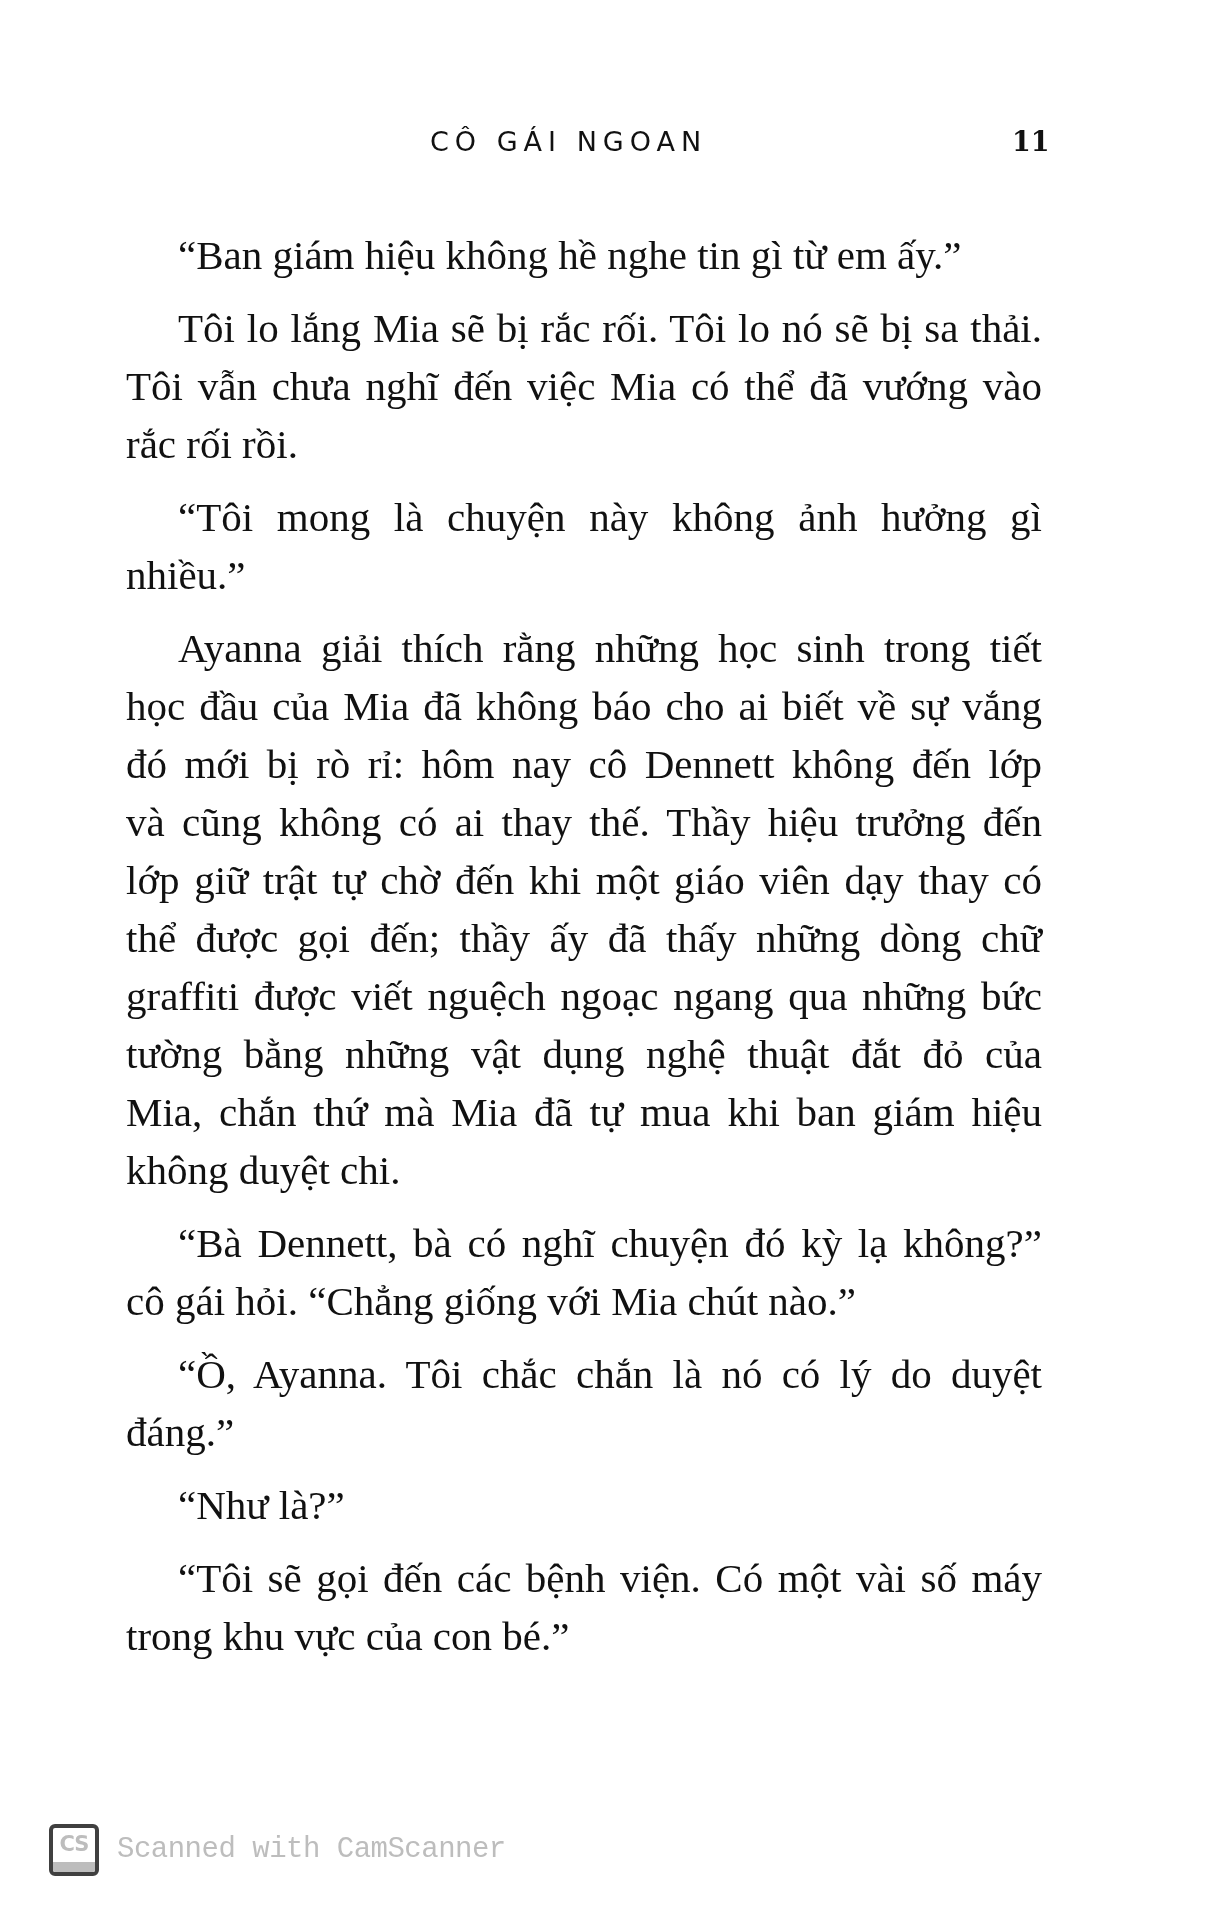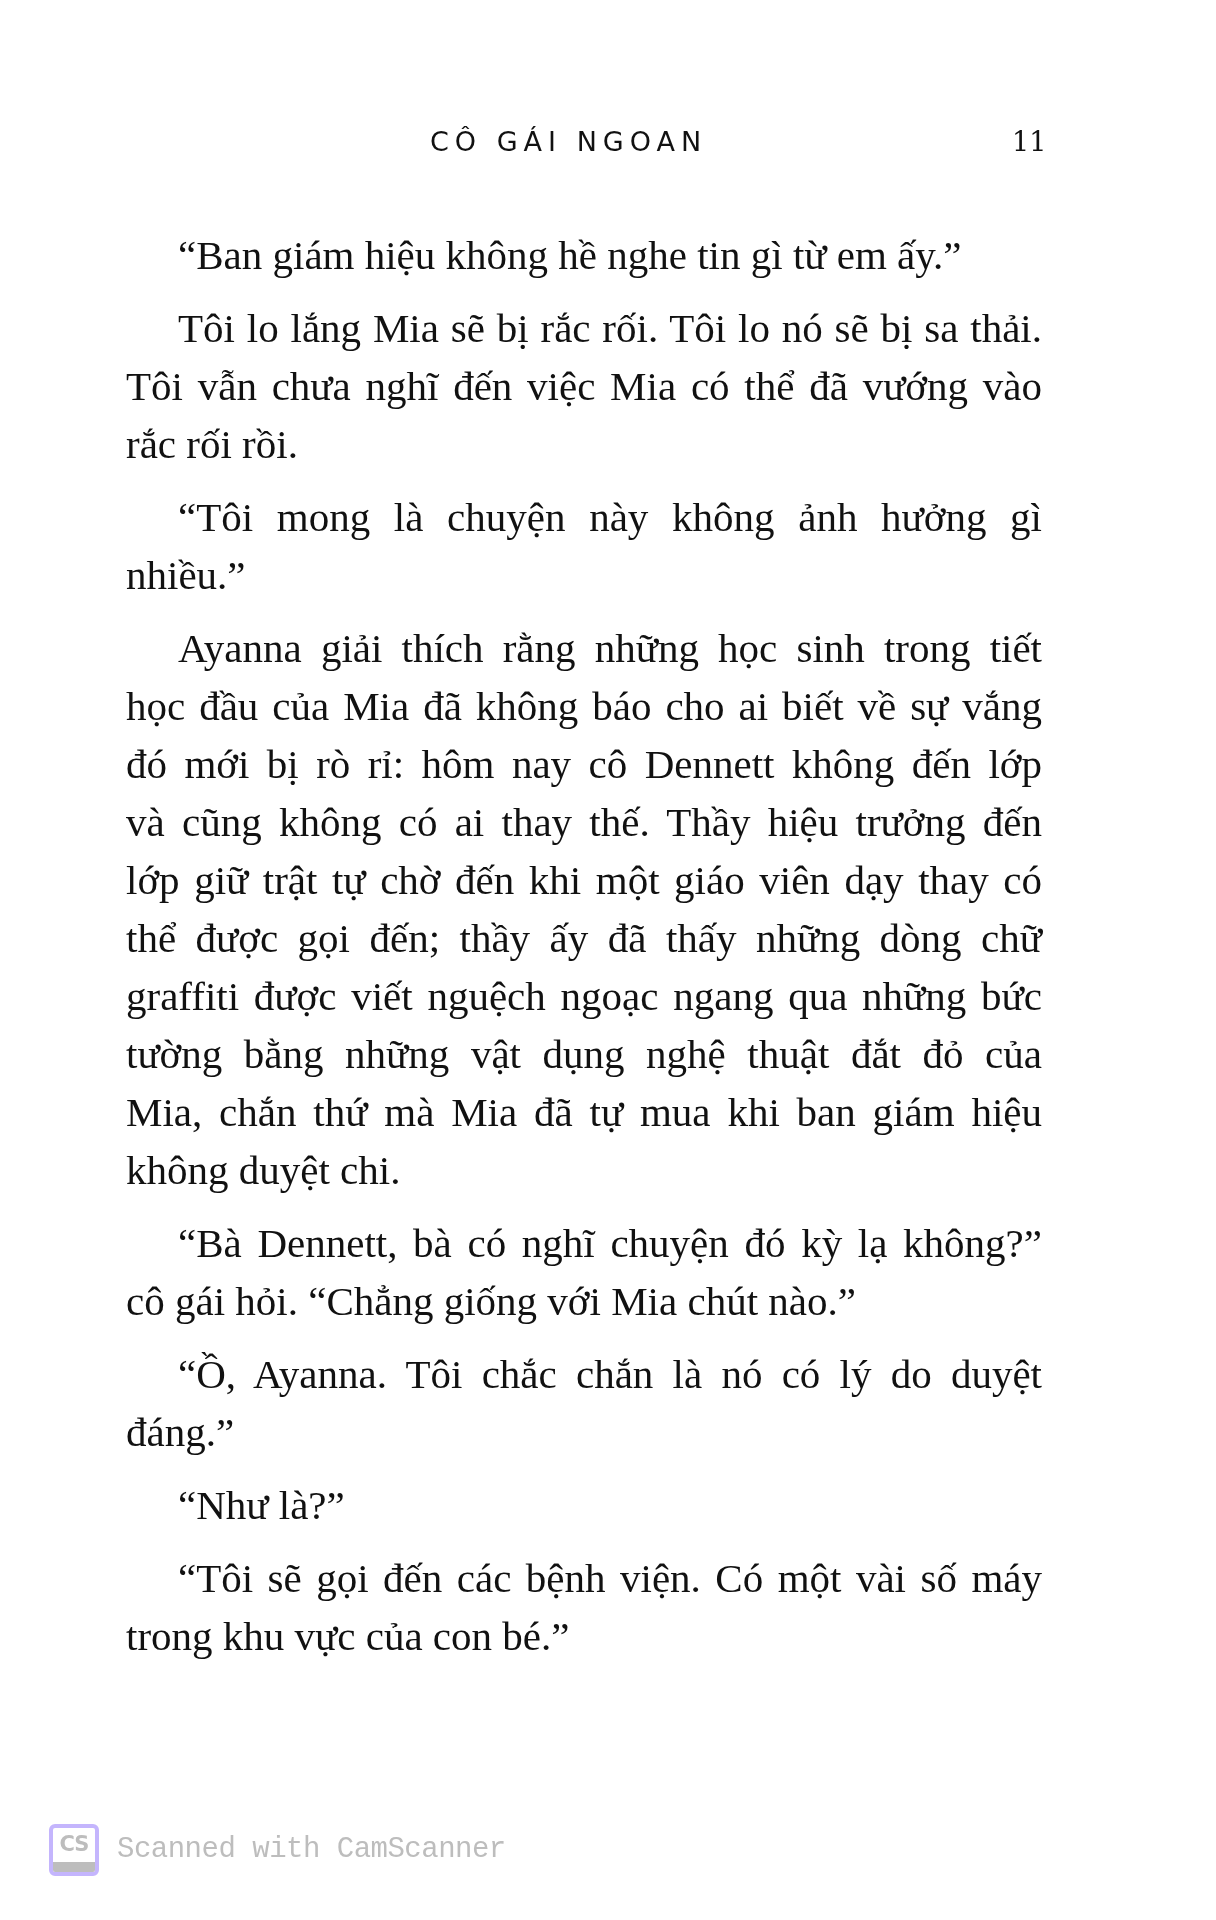--- a/index.html
+++ b/index.html
@@ -36,21 +36,21 @@
     font-size: 27px;
     letter-spacing: 6px;
     color: #111;
     line-height: 40px;
   }
   .page-number {
     position: absolute;
     left: 1012px;
     top: 0;
     font-family: "DejaVu Serif", serif;
-    font-weight: normal;
+    font-weight: bold;
     font-size: 27px;
     color: #111;
     line-height: 40px;
   }
   .body-text {
     position: absolute;
     left: 126px;
     top: 226px;
     width: 916px;
     font-family: "Liberation Serif", serif;
@@ -77,21 +77,21 @@
     position: absolute;
     left: 49px;
     top: 1822px;
     height: 56px;
     display: flex;
     align-items: center;
   }
   .cs-logo {
     width: 50px;
     height: 52px;
-    border: 4px solid #c4b5fd;
+    border: 4px solid #404040;
     border-radius: 6px;
     box-sizing: border-box;
     position: relative;
     display: flex;
     flex-direction: column;
     overflow: hidden;
   }
   .cs-logo-text {
     flex: 1;
     font-family: "DejaVu Sans", sans-serif;

